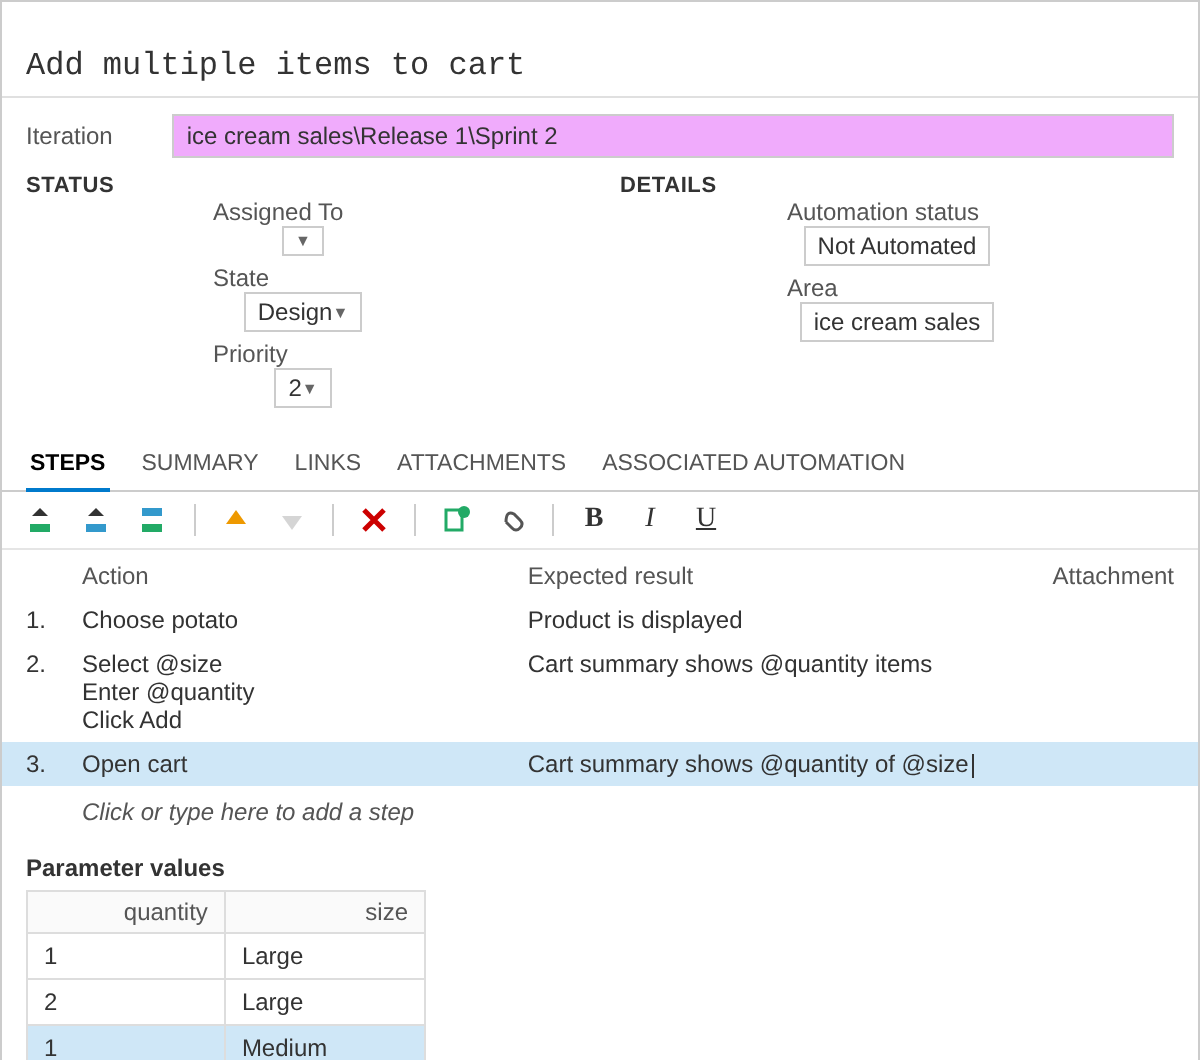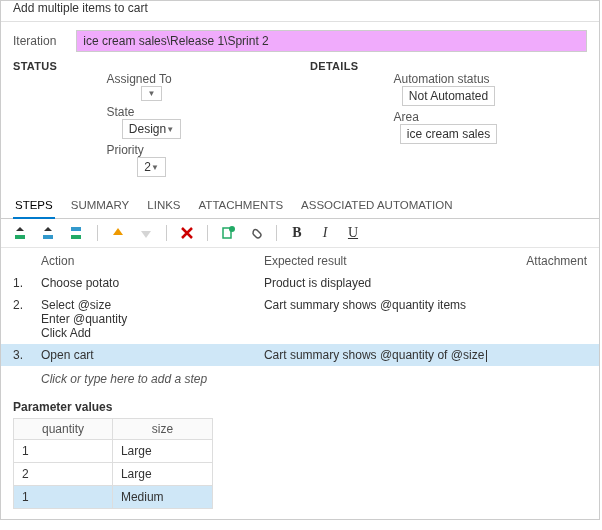--- a/index.html
+++ b/index.html
@@ -9,31 +9,32 @@
     font-size: 12px;
     color: #333;
     background: #fff;
     width: 602px;
   }
   .container {
     border: 1px solid #ccc;
     width: 600px;
   }
   .title {
-    font-size: 12px;
+    font-size: 16px;
     font-weight: 300;
-    padding: 0 12px 6px 12px;
+    padding: 23px 12px 6px 12px;
     border-bottom: 1px solid #e0e0e0;
     color: #333;
+    font-family: Liberation Mono, monospace;
   }
   .iteration-row {
     display: flex;
     align-items: center;
     padding: 8px 12px;
-    gap: 20px;
+    gap: 30px;
   }
   .iteration-label { color: #555; }
   .iteration-value {
     border: 1px solid #ccc;
     padding: 3px 6px;
     flex: 1;
     background: #f0abfc;
   }
   .two-col {
     display: flex;
@@ -76,21 +77,21 @@
   }
   .tabs {
     display: flex;
     gap: 14px;
     padding: 6px 12px 0 12px;
     border-bottom: 1px solid #ccc;
     font-size: 11.5px;
     color: #555;
   }
   .tab { padding: 4px 2px 6px 2px; cursor: pointer; }
-  .tab.active { color: #000; font-weight: 400; border-bottom: 2px solid #007acc; margin-bottom: -1px; }
+  .tab.active { color: #000; font-weight: 700; border-bottom: 2px solid #007acc; margin-bottom: -1px; }
   .toolbar {
     display: flex;
     align-items: center;
     gap: 12px;
     padding: 6px 12px;
     border-bottom: 1px solid #e5e5e5;
   }
   .tb-icon { width: 16px; height: 16px; display:flex; align-items:center; justify-content:center; }
   .tb-sep { width:1px; height:16px; background:#ccc; }
   .steps-header {
@@ -123,21 +124,21 @@
     padding: 4px 12px 4px 12px;
     font-size: 12px;
   }
   .params-table {
     margin: 0 12px 10px 12px;
     border-collapse: collapse;
     font-size: 12px;
     width: 200px;
   }
   .params-table th {
-    text-align: center;
+    text-align: right;
     font-weight: normal;
     color: #555;
     padding: 3px 8px;
     border: 1px solid #ddd;
     background:#fafafa;
   }
   .params-table td {
     padding: 4px 8px;
     border: 1px solid #ddd;
   }

